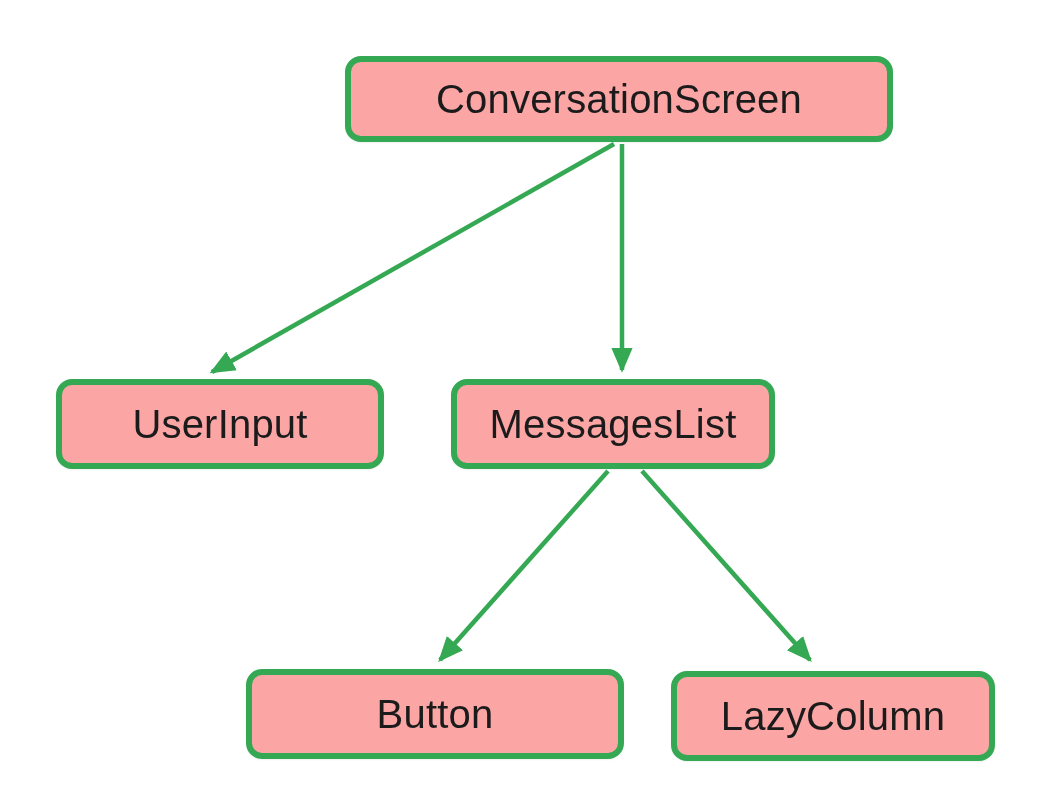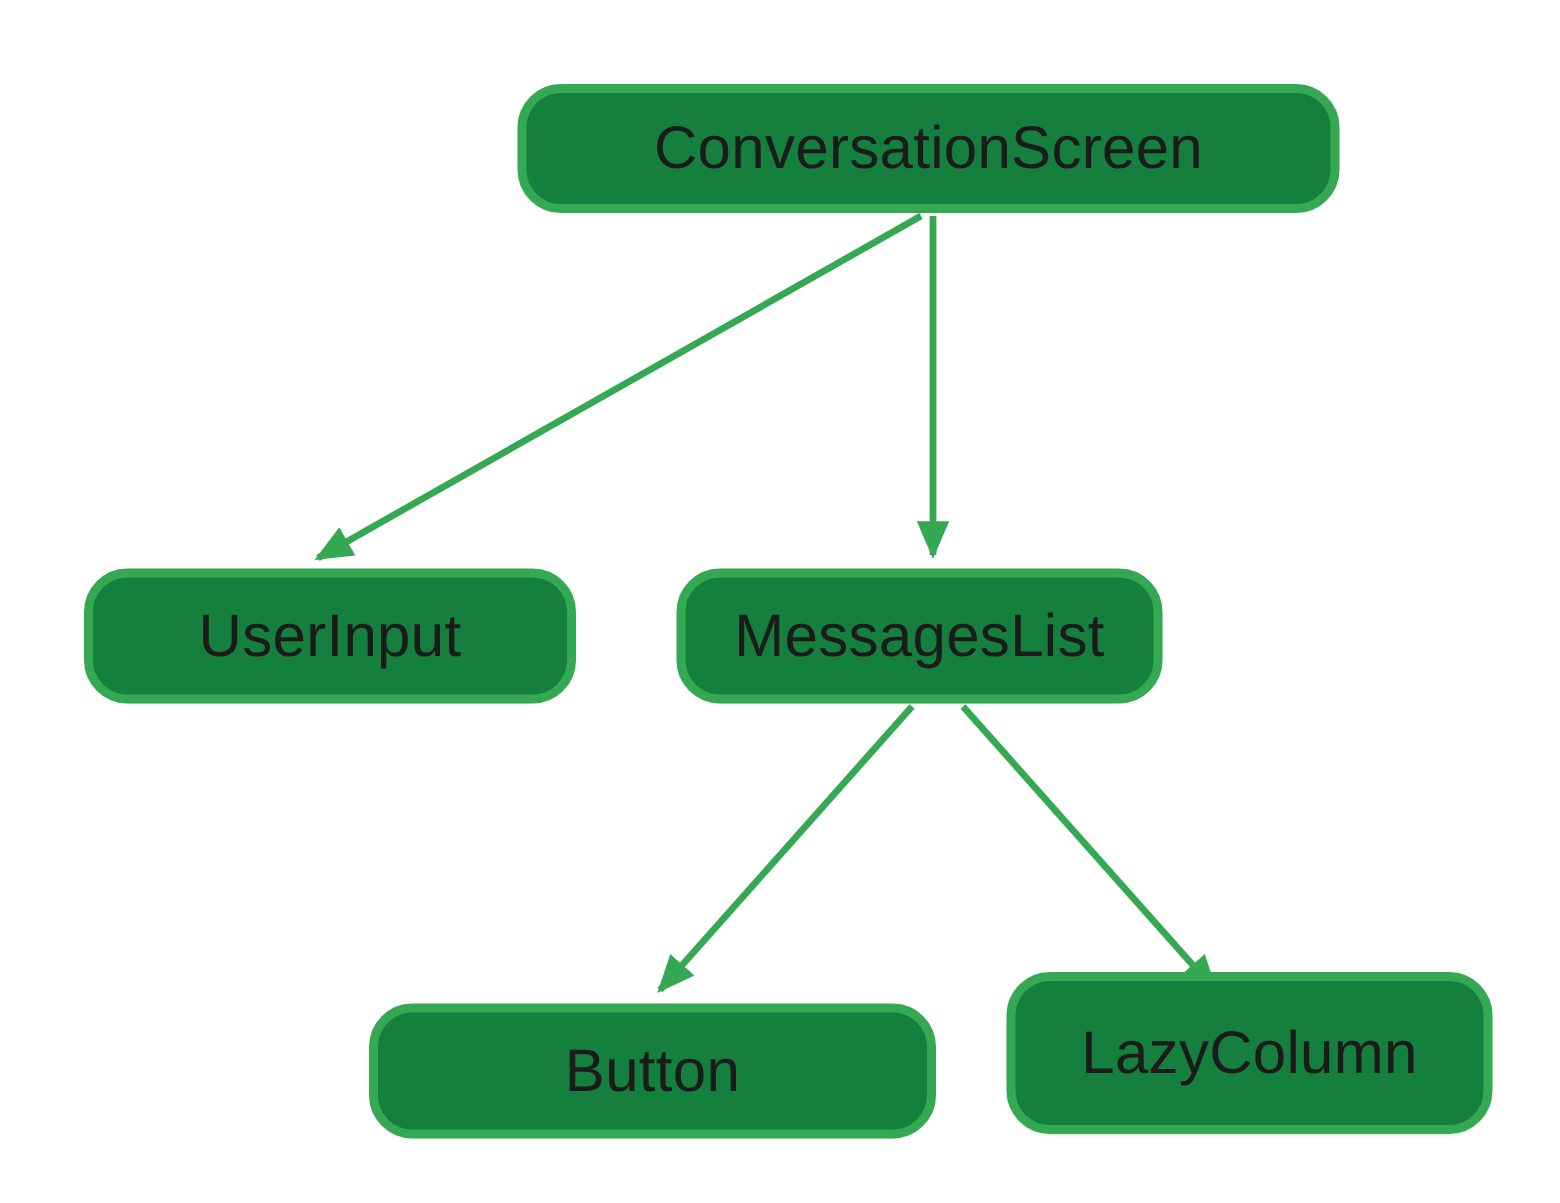--- a/index.html
+++ b/index.html
@@ -26,35 +26,35 @@
     stroke-width: 4.5;
     fill: none;
   }
   .arrowhead { fill: var(--accent); }
 
   .node {
     position: absolute;
     display: flex;
     align-items: center;
     justify-content: center;
-    background: #15803d;
+    background: #fca5a5;
     border: 6px solid var(--accent);
-    border-radius: 29px;
+    border-radius: 16px;
     color: var(--ink);
     font-size: 40px;
     letter-spacing: 0.2px;
     text-align: center;
     box-shadow: 0 1px 2px rgba(0,0,0,0.06);
   }
 
   .node-conversation-screen { left: 345px; top: 56px;  width: 548px; height: 86px; }
   .node-user-input          { left: 56px;  top: 379px; width: 328px; height: 90px; }
   .node-messages-list       { left: 451px; top: 379px; width: 324px; height: 90px; }
   .node-button              { left: 246px; top: 669px; width: 378px; height: 90px; }
-  .node-lazy-column         { left: 671px; top: 648px; width: 324px; height: 108px; justify-content: center; }
+  .node-lazy-column         { left: 671px; top: 671px; width: 324px; height: 90px; justify-content: center; }
 </style>
 </head>
 <body>
 
 <div class="canvas">
 
   <svg class="edges" viewBox="0 0 1040 802" xmlns="http://www.w3.org/2000/svg">
     <defs>
       <marker id="arrow" markerWidth="8" markerHeight="7" refX="5" refY="2.4" orient="auto" markerUnits="strokeWidth">
         <path class="arrowhead" d="M0,0 L5.6,2.4 L0,4.8 Z"></path>

